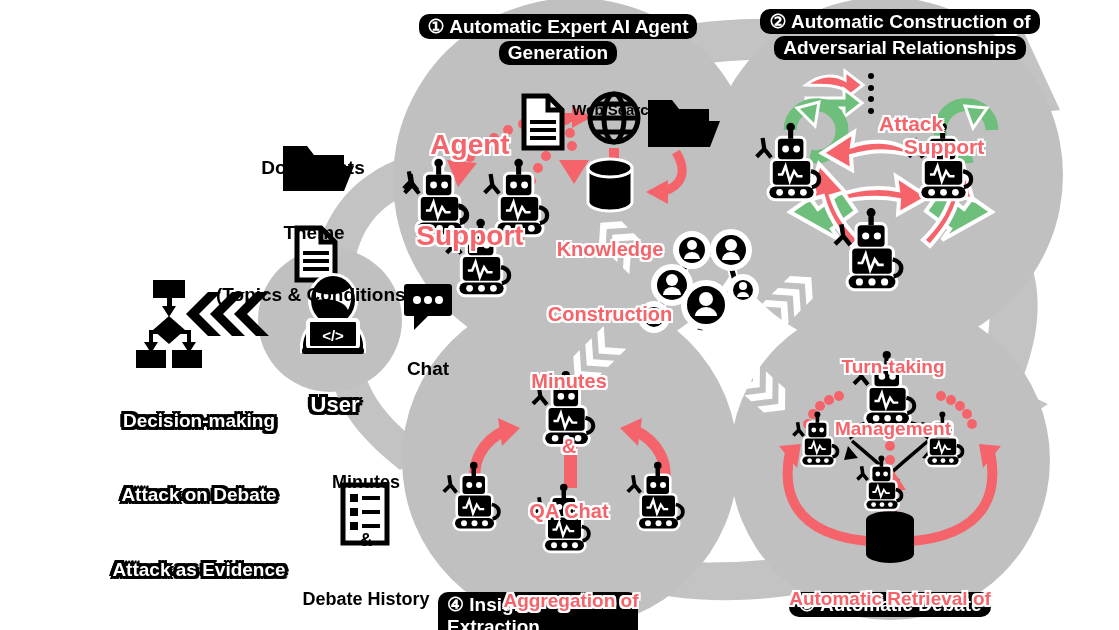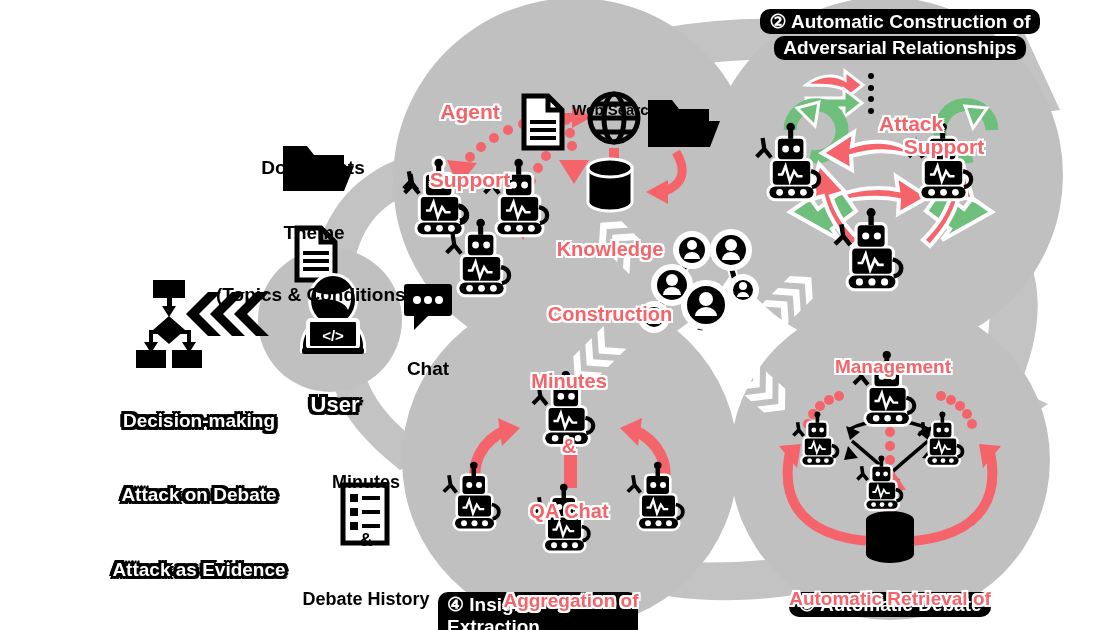--- a/index.html
+++ b/index.html
@@ -730,54 +730,59 @@
       <circle cx="743" cy="286" r="4" fill="#fff"></circle>
       <path d="M737 297 a6 5 0 0 1 12 0 Z" fill="#fff"></path>
 
       <circle cx="654" cy="317" r="13" fill="#000" stroke="#fff" stroke-width="6"></circle>
       <circle cx="654" cy="313" r="4" fill="#fff"></circle>
       <path d="M648 324 a6 5 0 0 1 12 0 Z" fill="#fff"></path>
     </g>
   </g>
 </svg>
 
+<div class="hdr-wrap" style="left:418px;top:14px;width:280px;">
+  <div class="hdr-line" style="font-size:19px;"><span>①</span> <span>Automatic Expert AI Agent</span></div>
+  <div class="hdr-line" style="font-size:19px;"><span>Generation</span></div>
+</div>
 
 <div class="hdr-wrap" style="left:755px;top:9px;width:290px;">
   <div class="hdr-line" style="font-size:19px;"><span>②</span> <span>Automatic Construction of</span></div>
   <div class="hdr-line" style="font-size:19px;"><span>Adversarial Relationships</span></div>
 </div>
 
 <div class="hdr-wrap" style="left:780px;top:592px;width:220px;">
   <div class="hdr-line" style="font-size:19px;"><span>③</span> <span>Automatic Debate</span></div>
 </div>
 
 <div class="hdr-wrap" style="left:438px;top:592px;width:200px;">
   <div class="hdr-line" style="font-size:19px;"><span>④</span> <span>Insight Extraction</span></div>
 </div>
 
-<div class="lbl red" style="left:410px;top:56px;width:120px;font-size:21px;">
+<div class="lbl red" style="left:410px;top:70px;width:120px;font-size:28px;">
   <div>Agent</div>
   <div>Support</div>
 </div>
 <div class="lbl blk" style="left:540px;top:70px;width:150px;font-size:15px;">
   <div>Web Search</div>
 </div>
 <div class="lbl red" style="left:530px;top:196px;width:160px;font-size:20px;">
   <div>Knowledge</div>
   <div>Construction</div>
 </div>
 
 <div class="lbl red" style="left:879px;top:68px;width:120px;font-size:21px;text-align:left;">
   <div>Attack</div>
 </div>
 <div class="lbl red" style="left:879px;top:91px;width:130px;font-size:21px;text-align:center;">
   <div>Support</div>
 </div>
 
 <div class="lbl red" style="left:808px;top:316px;width:170px;font-size:19px;">
+  <div>Turn-taking</div>
   <div>Management</div>
 </div>
 <div class="lbl red" style="left:770px;top:548px;width:240px;font-size:19px;">
   <div>Automatic Retrieval of</div>
   
 </div>
 
 <div class="lbl red" style="left:494px;top:328px;width:150px;font-size:20px;">
   <div>Minutes</div>
   <div>&amp;</div>

